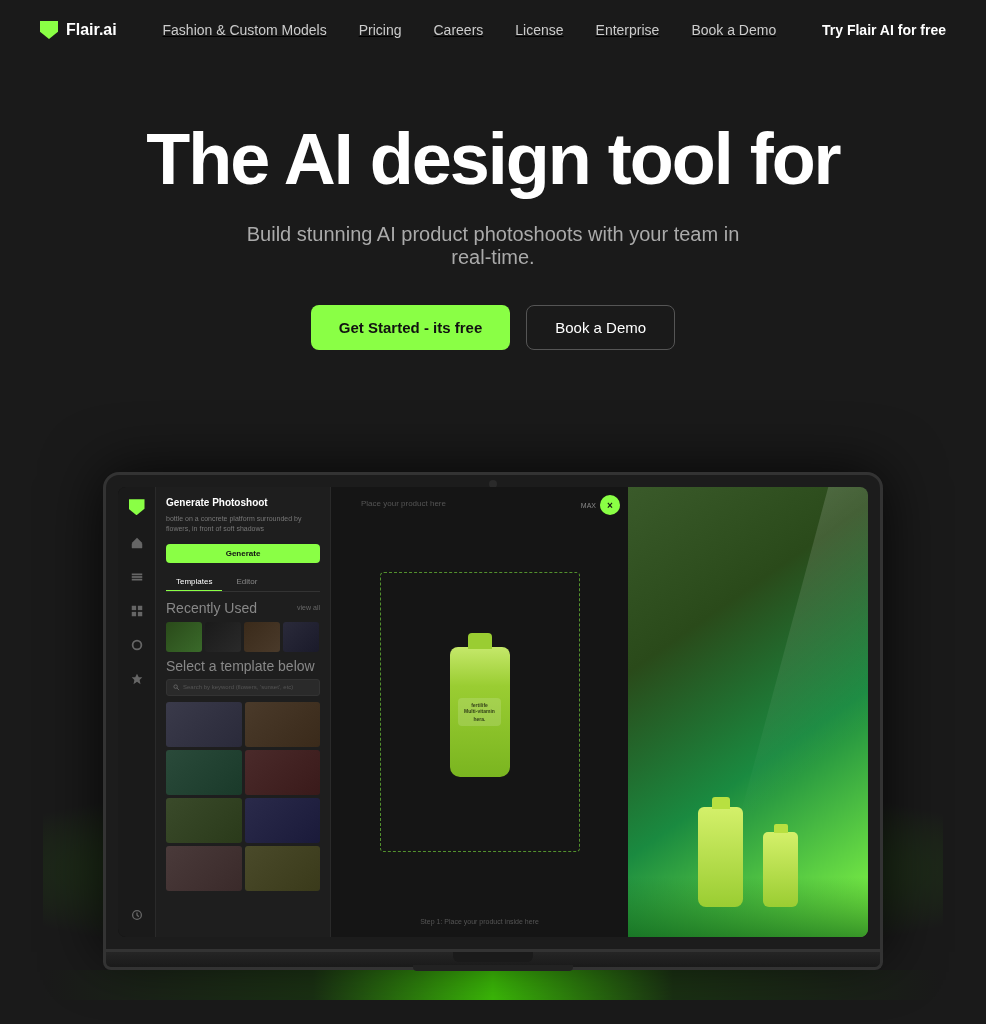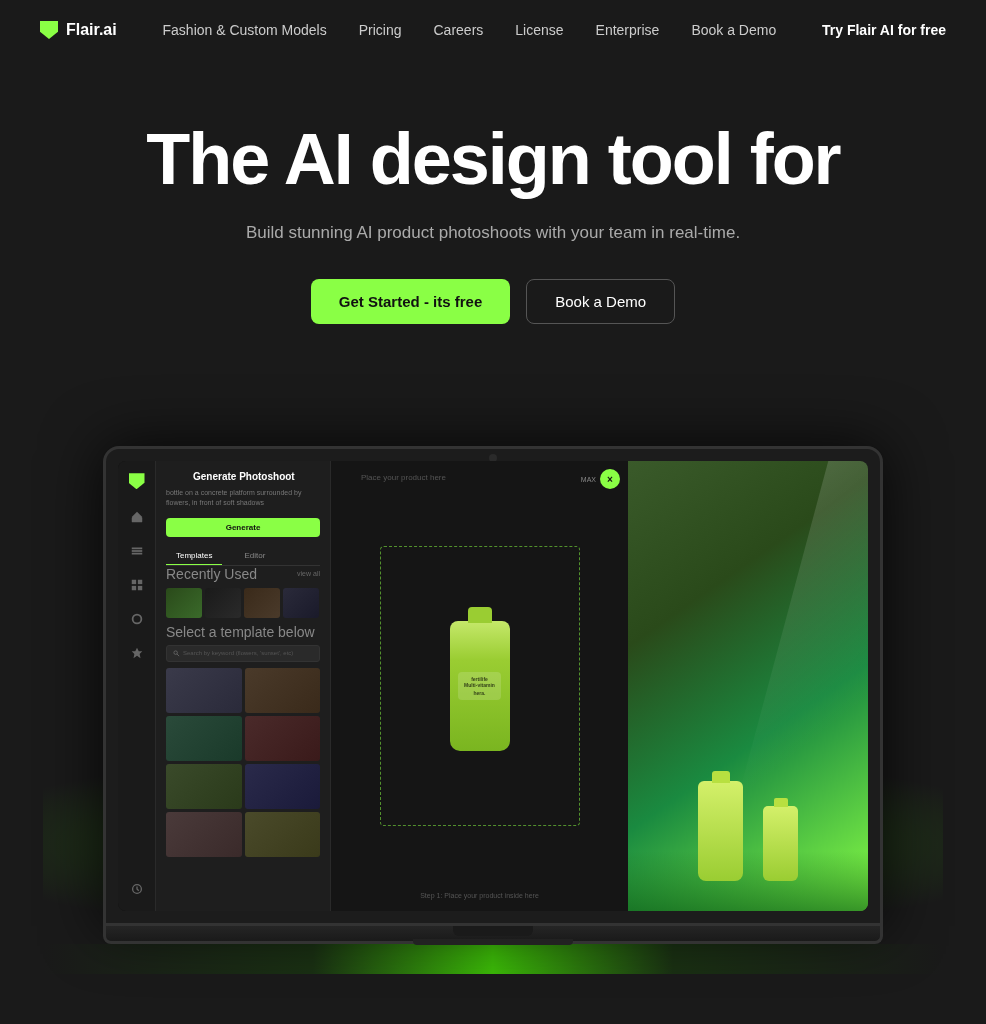--- a/index.html
+++ b/index.html
@@ -38,20 +38,21 @@
       height: 18px;
       background: #8aff45;
       clip-path: polygon(0 0, 100% 0, 100% 60%, 50% 100%, 0 60%);
     }
 
     .nav-links {
       display: flex;
       align-items: center;
       gap: 32px;
       list-style: none;
+      text-decoration: underline;
     }
 
     .nav-links li a {
       color: #ccc;
       text-decoration: none;
       font-size: 14px;
     }
 
     .nav-cta {
       color: #fff !important;
@@ -77,21 +78,21 @@
     .hero-title-green {
       font-size: 72px;
       font-weight: 700;
       color: #8aff45;
       line-height: 1.1;
       letter-spacing: -2px;
       display: block;
     }
 
     .hero-subtitle {
-      font-size: 17px;
+      font-size: 20px;
       color: #aaa;
       margin: 24px auto 36px;
       max-width: 500px;
     }
 
     .hero-buttons {
       display: flex;
       align-items: center;
       justify-content: center;
       gap: 16px;
@@ -221,21 +222,20 @@
       padding: 10px;
       flex-shrink: 0;
       overflow: hidden;
     }
 
     .panel-title {
       color: #fff;
       font-size: 10px;
       font-weight: 600;
       margin-bottom: 6px;
-      margin-left: 27px;
     }
 
     .panel-description {
       color: #777;
       font-size: 7px;
       margin-bottom: 8px;
       line-height: 1.4;
     }
 
     .generate-btn {
@@ -246,22 +246,22 @@
       padding: 5px;
       border-radius: 4px;
       font-size: 8px;
       font-weight: 700;
       cursor: pointer;
       margin-bottom: 10px;
     }
 
     .panel-tabs {
       display: flex;
-      gap: 12px;
-      margin-bottom: 0;
+      gap: 4px;
+      margin-bottom: 8px;
       border-bottom: 1px solid #333;
     }
 
     .panel-tab {
       font-size: 8px;
       padding: 4px 10px;
       color: #888;
       cursor: pointer;
     }
 

